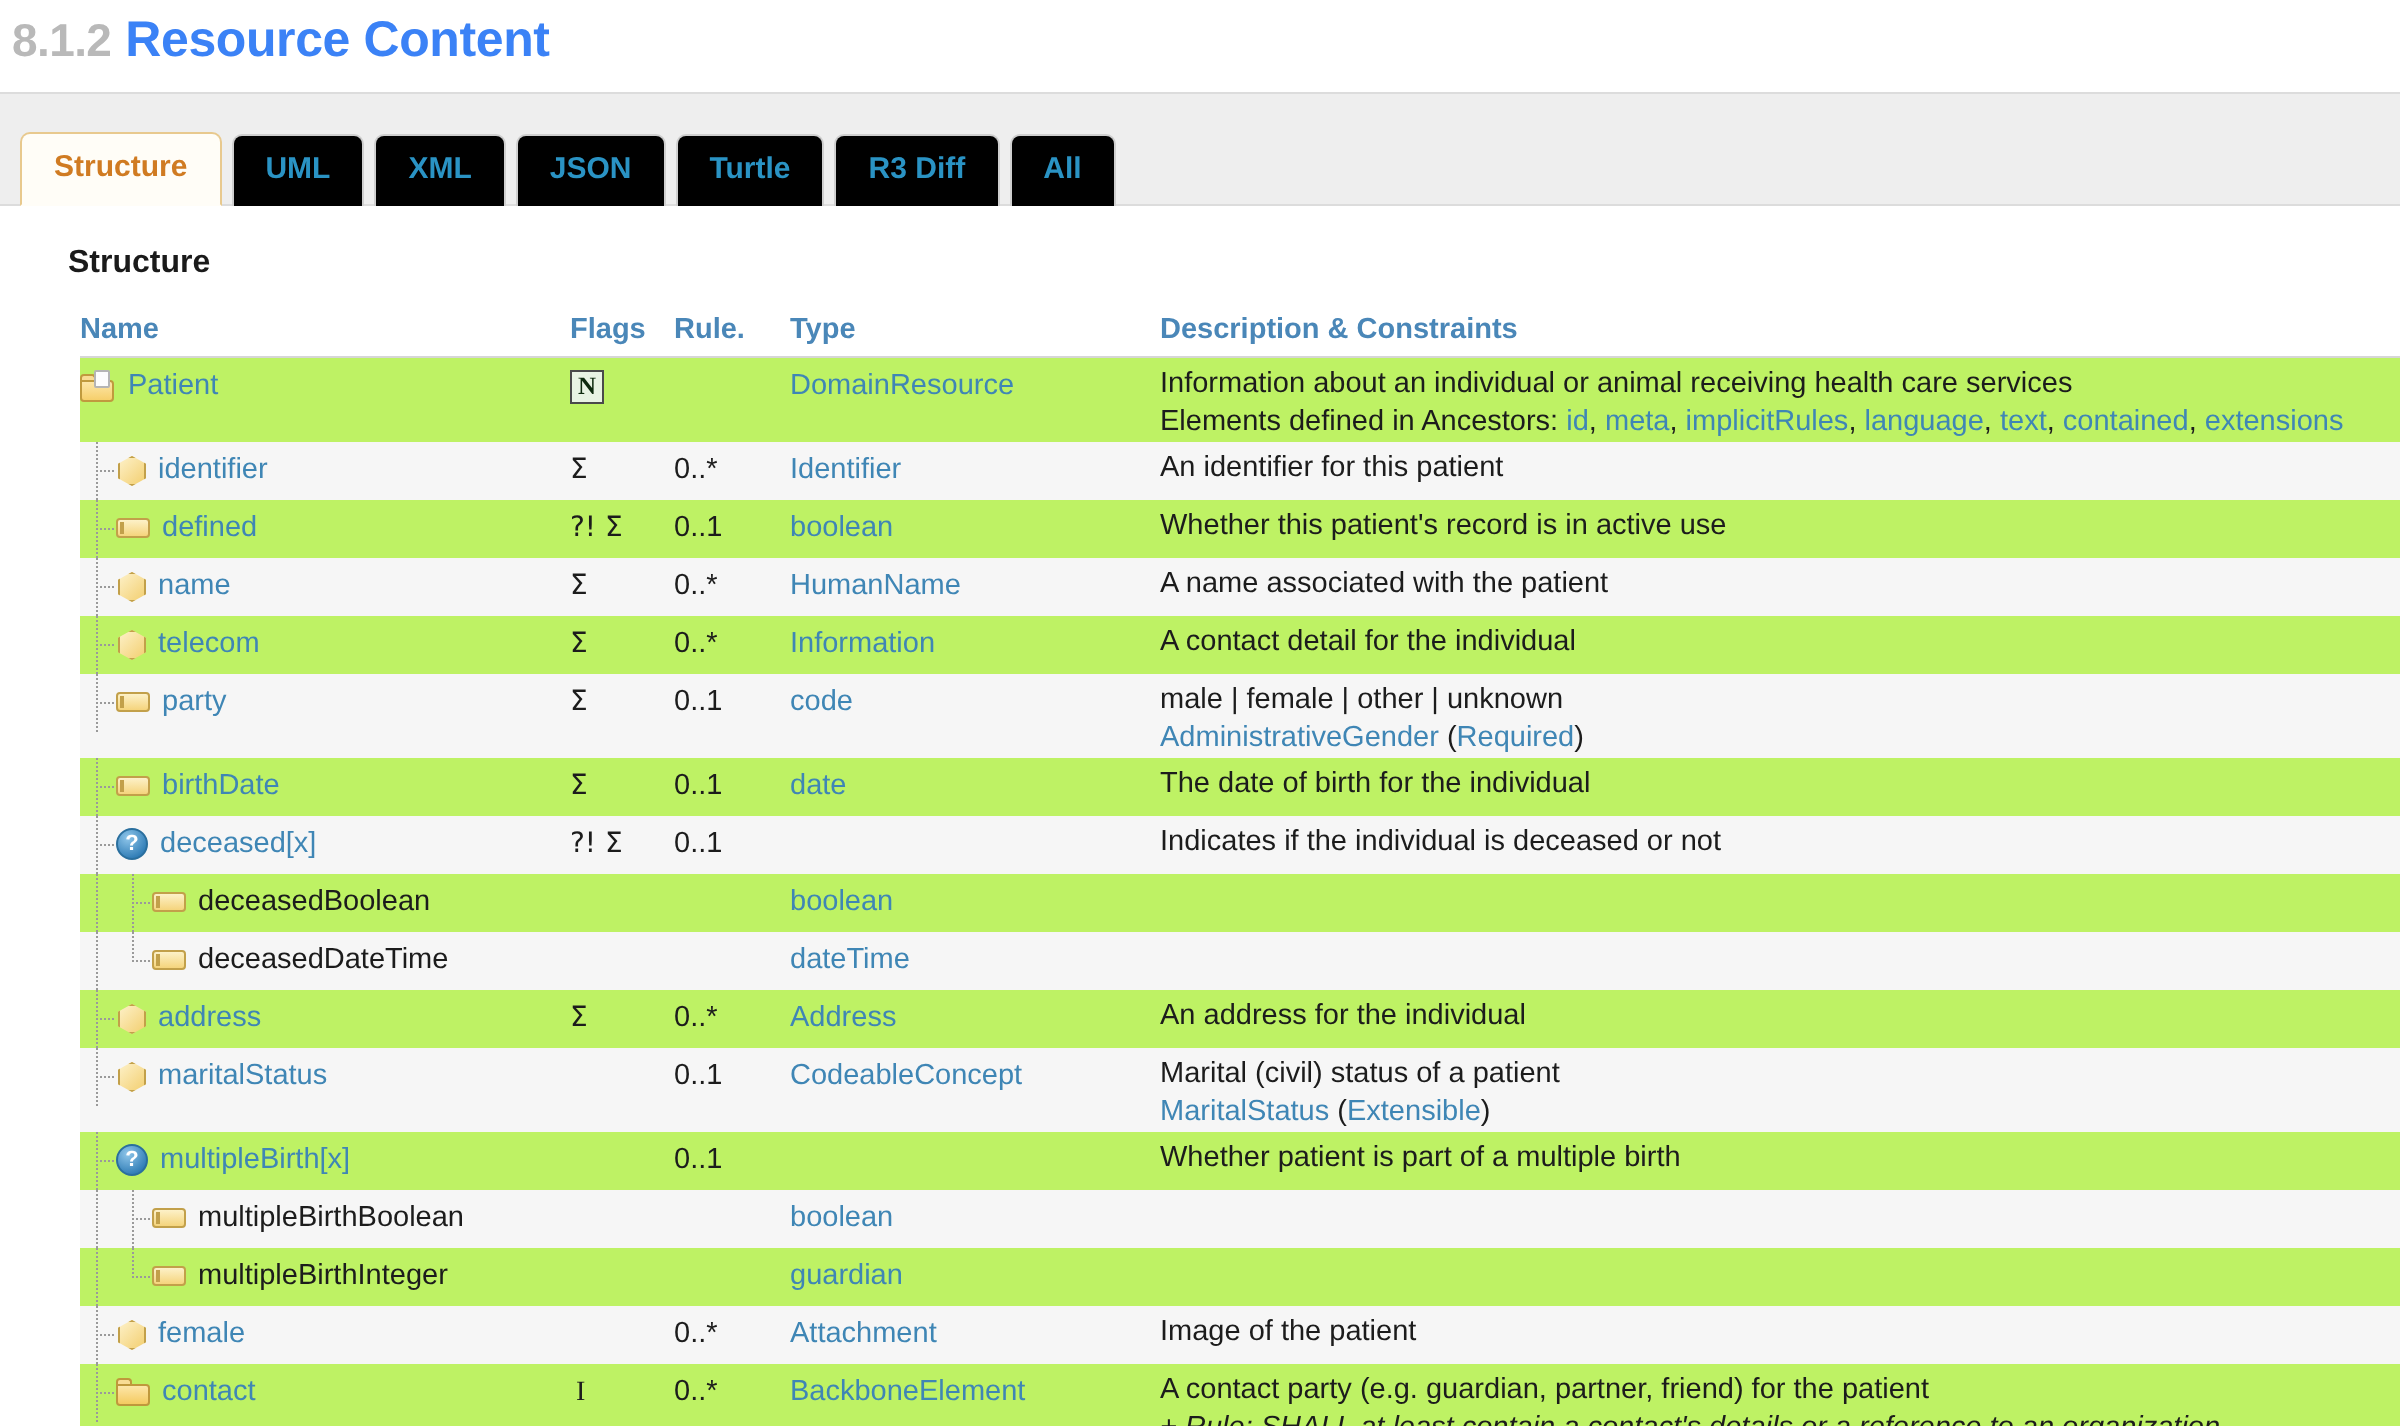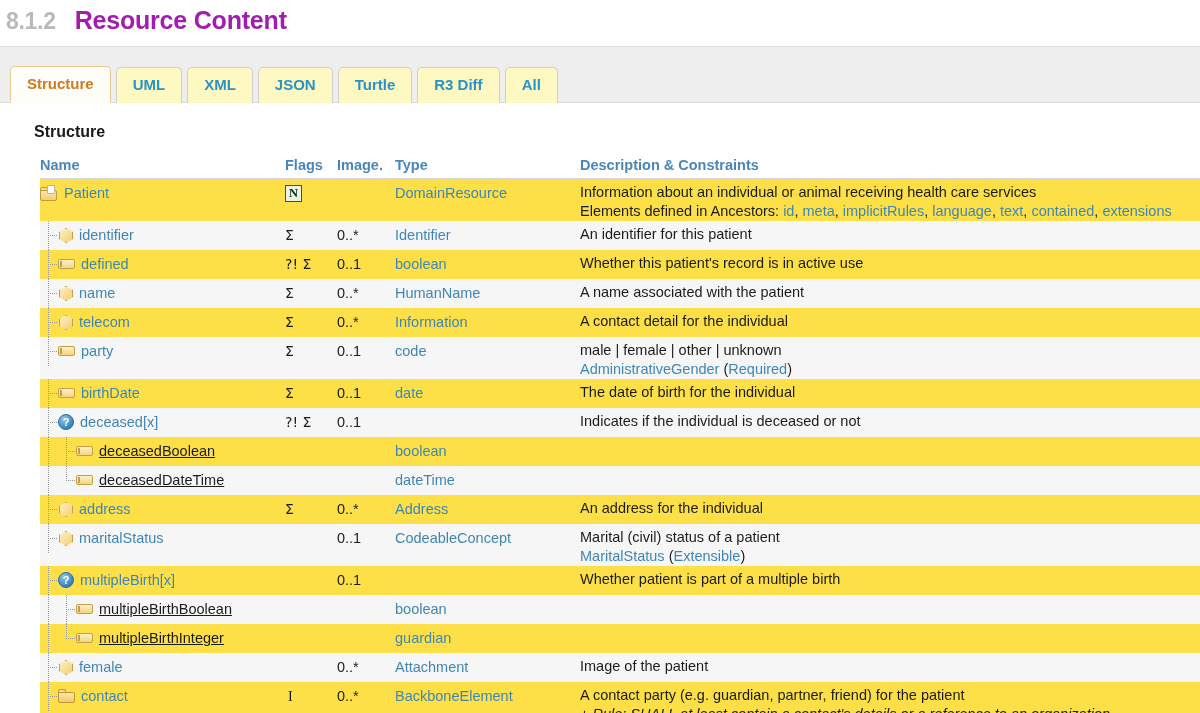--- a/index.html
+++ b/index.html
@@ -19,44 +19,44 @@
   }
   .page-head .num {
     font-size: 23px;
     font-weight: bold;
     color: #b9b9b9;
     letter-spacing: -0.3px;
   }
   .page-head .ttl {
     font-size: 25px;
     font-weight: bold;
-    color: #a21caf;
+    color: #3b82f6;
     letter-spacing: -0.2px;
-    margin-left: 19px;
+    margin-left: 7px;
   }
 
   
   .tabbar {
     position: relative;
     background: #eeeeee;
     border-top: 1px solid #dcdcdc;
     border-bottom: 1px solid #dcdcdc;
     height: 57px;
     padding: 9px 0 0 10px;
     display: flex;
     align-items: flex-end;
     gap: 5px;
   }
   .tab {
     display: inline-block;
     padding: 9px 16px 11px 16px;
     font-size: 15px;
     font-weight: bold;
     color: #2a93c4;
-    background: #fef9c3;
+    background: #000000;
     border: 1px solid #cfcfcf;
     border-bottom: none;
     border-radius: 5px 5px 0 0;
     line-height: 1;
     cursor: pointer;
     position: relative;
     bottom: -1px;
   }
   .tab.active {
     color: #d07b22;
@@ -103,38 +103,38 @@
     vertical-align: top;
     line-height: 19px;
   }
   .col-name  { width: 245px; }
   .col-flags { width: 52px; }
   .col-card  { width: 58px; }
   .col-type  { width: 185px; }
   .col-desc  { width: 860px; }
 
   tr.r-odd  > td { background: #f6f6f6; }
-  tr.r-even > td { background: #fde047; }
+  tr.r-even > td { background: #bef264; }
 
   td.c-name  { padding-left: 2px; white-space: nowrap; }
   td.c-flags { text-align: left; padding-left: 4px; white-space: nowrap; font-size: 14px; }
   td.c-card  { text-align: left; padding-left: 2px; white-space: nowrap; }
   td.c-type  { padding-left: 2px; white-space: nowrap; text-align: right; }
   td.c-desc  { padding-left: 2px; white-space: nowrap; }
 
   
   .nm {
     display: flex;
     align-items: center;
     height: 29px;
     position: relative;
   }
   .nm .lbl { margin-left: 5px; }
   a.lnk { color: #3f86b5; text-decoration: none; }
-  .plain { color: #1c1c1c; text-decoration: underline; }
+  .plain { color: #1c1c1c; }
 
   
   .guide {
     position: relative;
     display: inline-block;
     width: 18px;
     height: 29px;
     flex: 0 0 18px;
   }
   .guide.v::before {
@@ -271,21 +271,21 @@
         <col class="col-name">
           <col class="col-flags">
           <col class="col-card">
           <col class="col-type">
           <col class="col-desc">
       </colgroup>
       <thead>
         <tr>
           <th>Name</th>
           <th>Flags</th>
-          <th>Image.</th>
+          <th>Rule.</th>
           <th>Type</th>
           <th>Description &amp; Constraints</th>
         </tr>
       </thead>
       <tbody id="struct-body">
           <tr class="r-even">
             <td class="c-name">
               <div class="nm">
                 <span class="ico ico-resource">
                   <span class="ft"></span>

